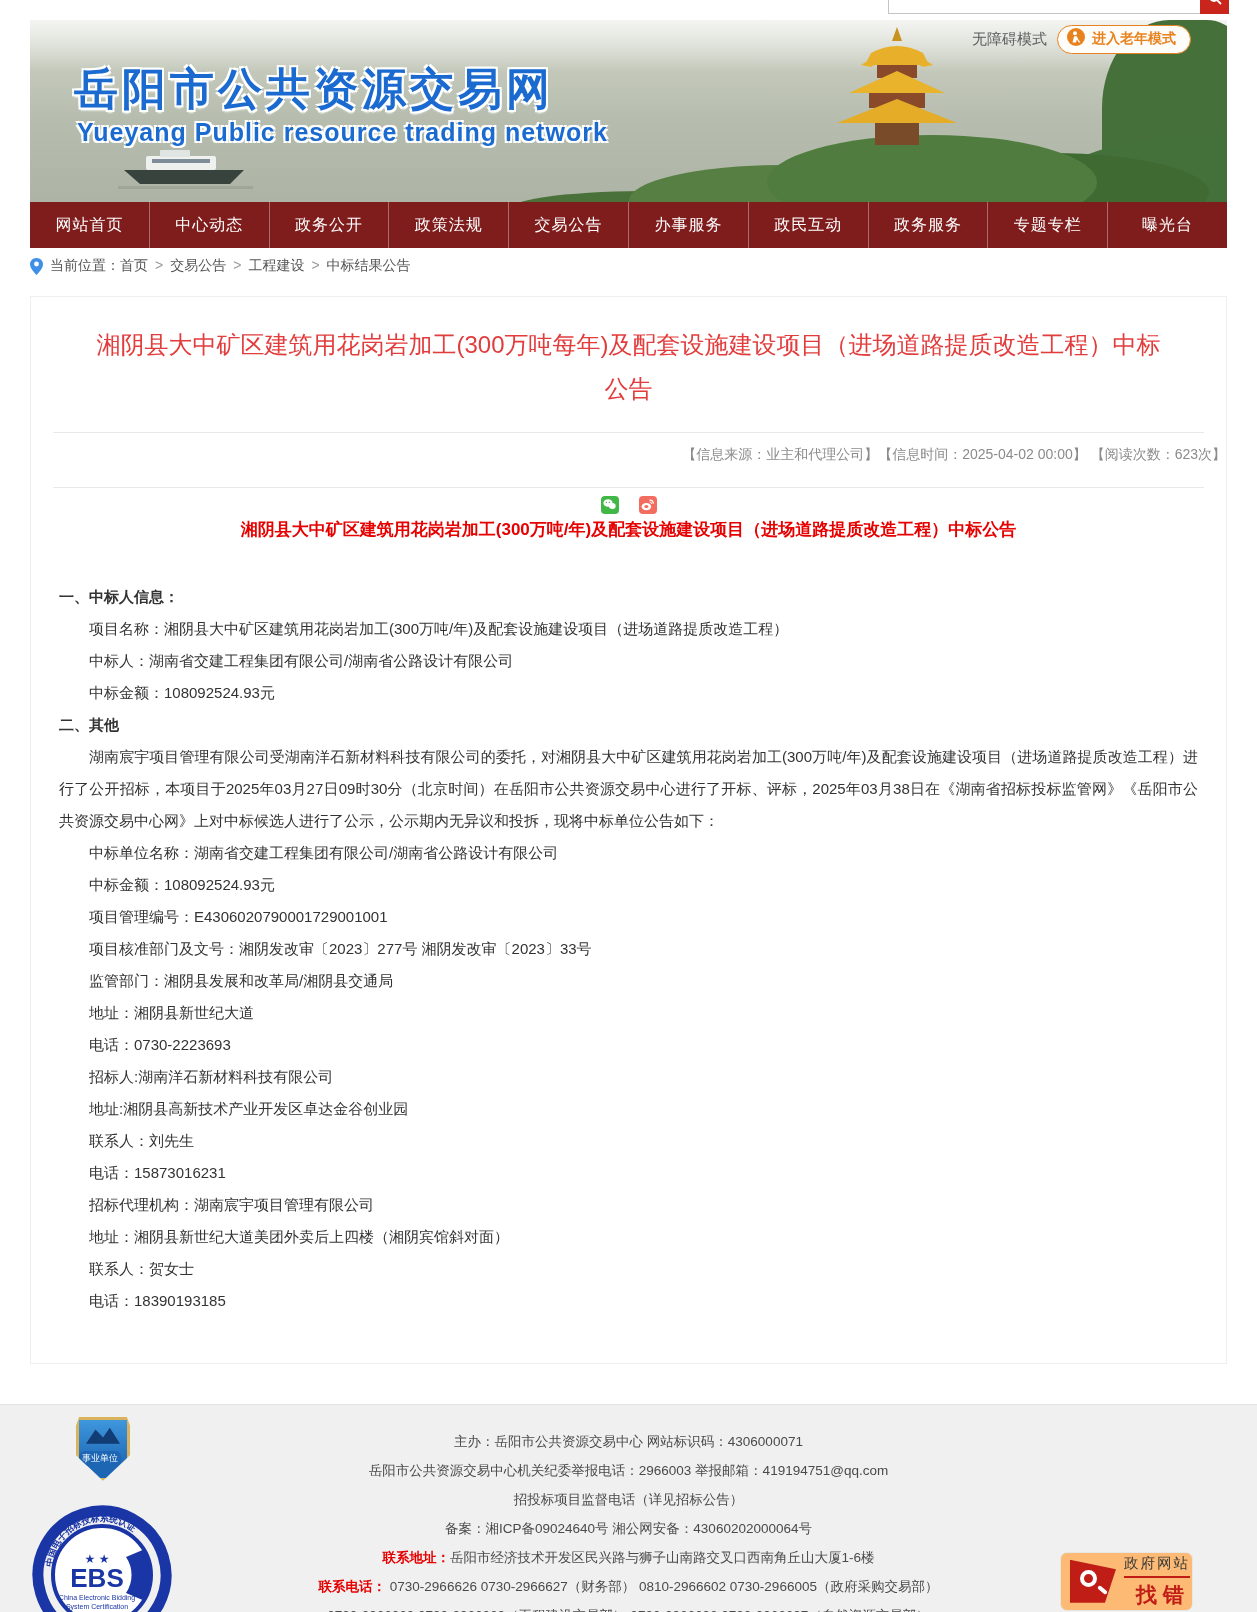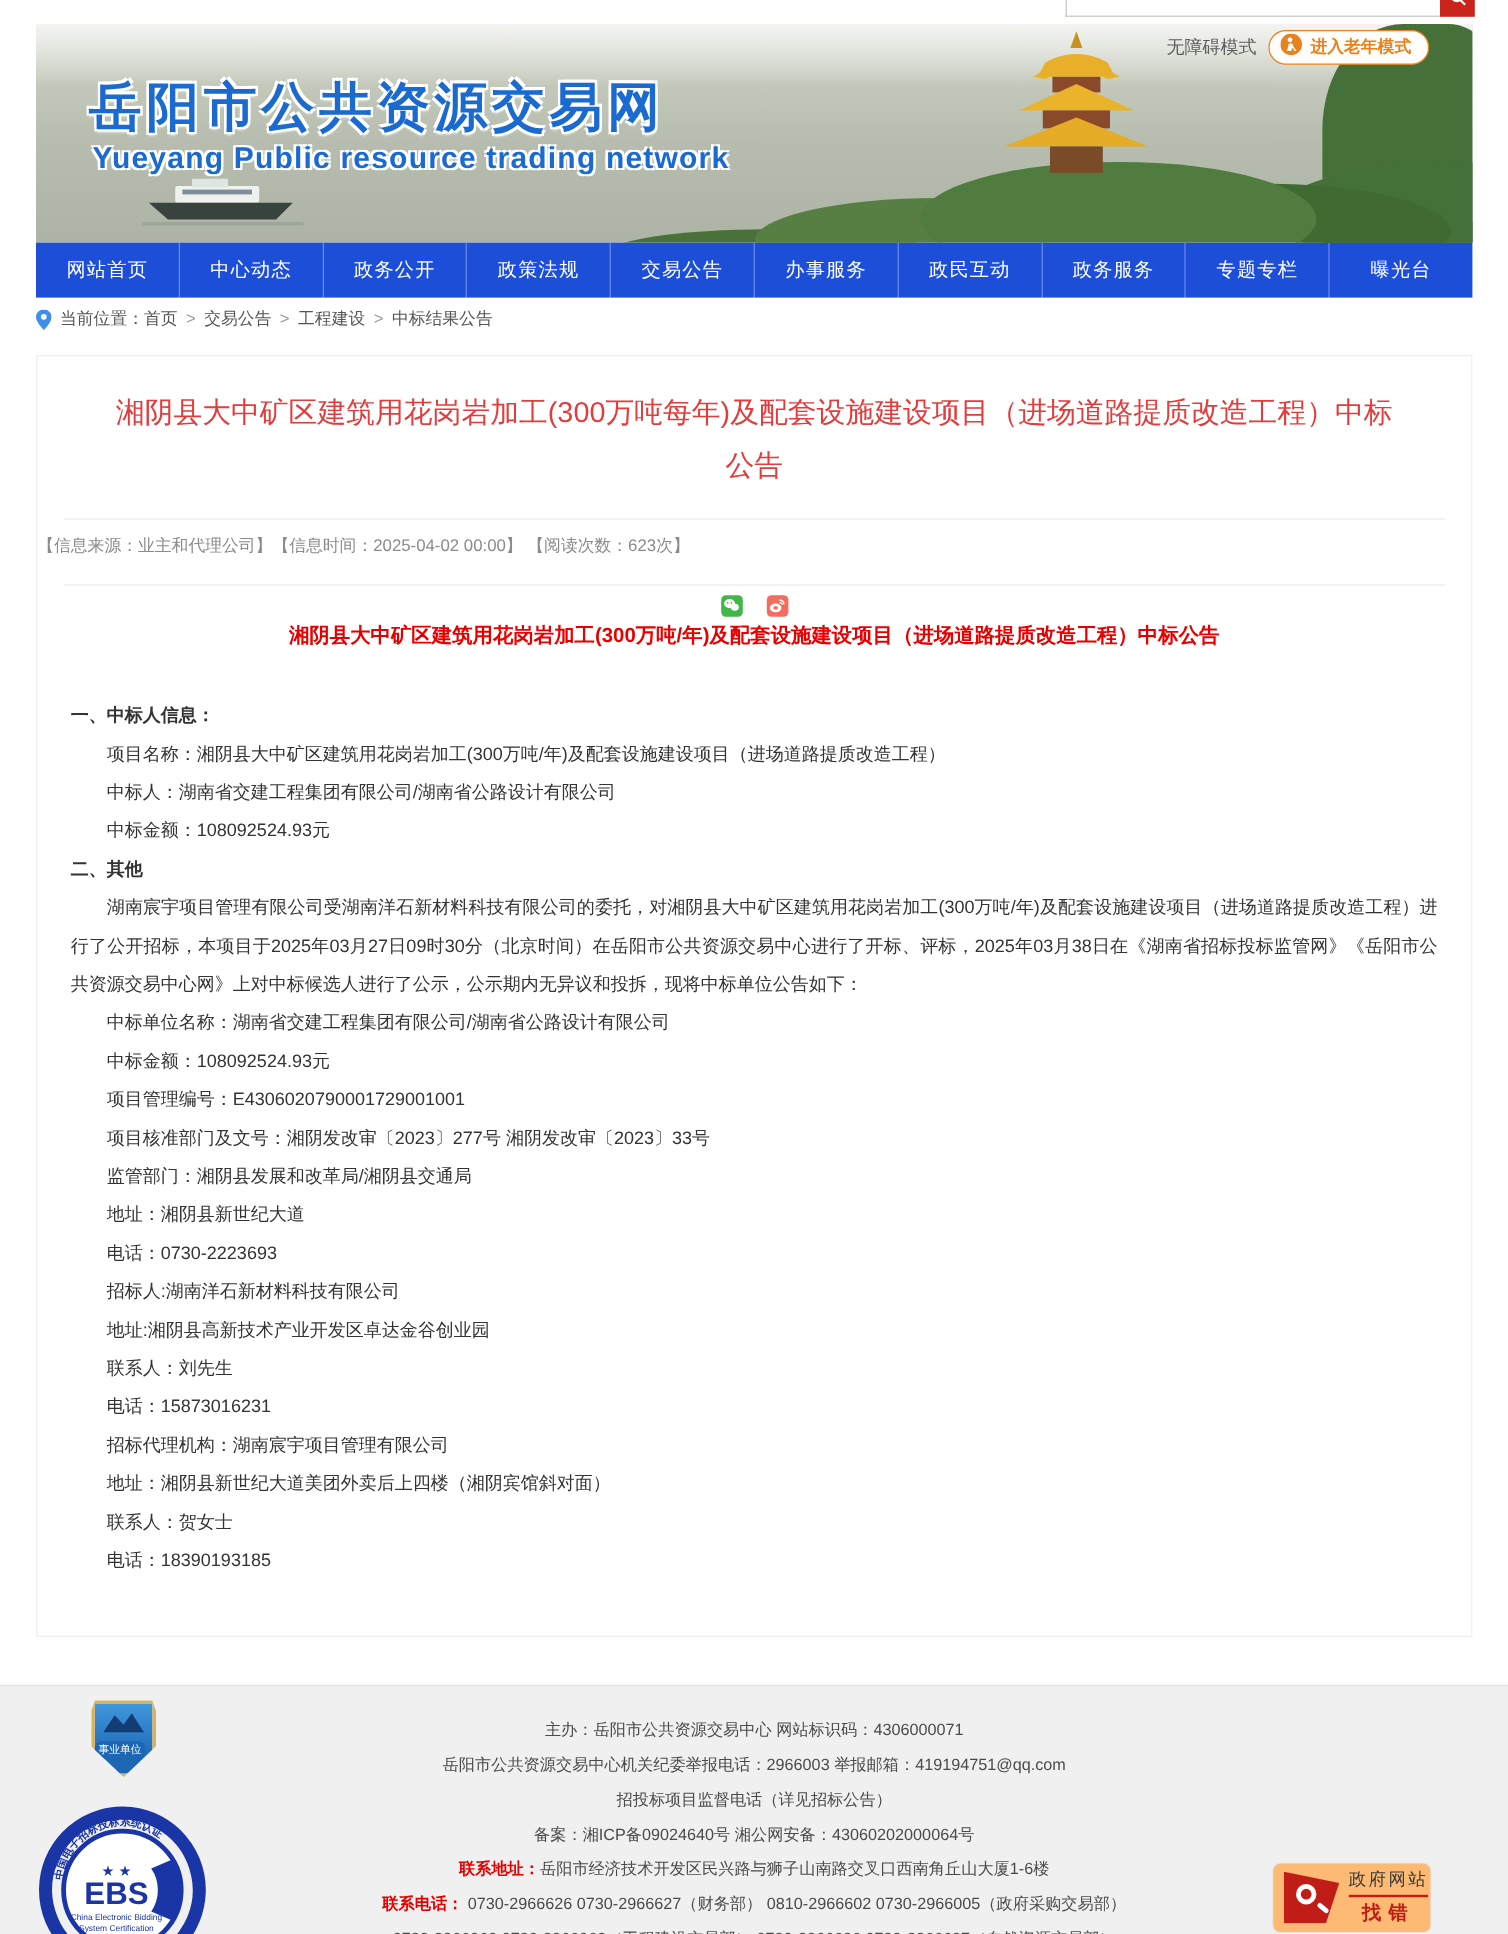--- a/index.html
+++ b/index.html
@@ -27,36 +27,36 @@
     border: 1px solid #e8821e; border-radius: 15px; color: #e8821e; font-size: 14px; font-weight: bold; cursor: pointer; font-family: Liberation Mono, monospace; }
   
   .trees-right { position:absolute; right:-25px; top:0; width:150px; height:195px; background:#46703a; border-radius:45% 30% 0 0;
     box-shadow: inset -20px -30px 0 0 #3c6231; }
   .trees-mid { position:absolute; right:130px; bottom:-28px; width:330px; height:95px; background:#507c40; border-radius:50%;
     box-shadow: -150px 18px 0 -12px #577f44, -290px 30px 0 -26px #4b713b, 120px 10px 0 -8px #3f6b33, 290px -4px 0 -4px #44703a; }
   .pagoda { position:absolute; right:248px; bottom:50px; }
   .boat { position:absolute; left:88px; bottom:8px; }
 
   
-  .nav { margin: 0 30px; height: 46px; background: #1d4ed8; display: flex; }
+  .nav { margin: 0 30px; height: 46px; background: #7f1d1d; display: flex; }
   .nav-item { flex: 1; display: flex; align-items: center; justify-content: center; color: #fff; font-size: 16px;
     letter-spacing: 1px; text-decoration: none; border-left: 1px solid rgba(255,255,255,.35); cursor: pointer; }
   .nav-item:first-child { border-left: none; }
 
   
   .breadcrumb { margin: 0 30px; height: 36px; display: flex; align-items: center; font-size: 14px; color: #555; }
   .pin { margin-right: 7px; display:flex; }
   .crumb { color: #555; text-decoration: none; cursor: pointer; }
   .crumb:not(:first-child)::before { content: ">"; color: #999; margin: 0 7px; }
 
   
   .content { margin: 12px 30px 0; background: #fff; border: 1px solid #efefef; padding-bottom: 46px; }
   .article-title { padding: 26px 55px 10px; text-align: center; font-size: 24px; color: #e23c3c; line-height: 1.85; font-weight: 400; }
   .rule { border: none; border-top: 1px solid #e9e9e9; margin: 10px 22px 0; }
-  .article-meta { text-align: left; color: #8b8b8b; font-size: 14px; padding: 13px 0; }
+  .article-meta { text-align: right; color: #8b8b8b; font-size: 14px; padding: 13px 0; }
   .share-row { display: flex; justify-content: center; gap: 20px; margin-top: 8px; height: 18px; }
   .share-icon { width: 18px; height: 18px; border-radius: 4px; display: flex; align-items: center; justify-content: center; cursor: pointer; }
   .share-wechat { background: #41b748; }
   .share-weibo { background: #f26d5f; }
   .article-subtitle { text-align: center; color: #e60000; font-size: 17px; font-weight: bold; margin-top: 4px; padding: 0 40px; }
   .article-body { padding: 40px 28px 0; font-size: 15px; color: #333; }
   .body-line { line-height: 32px; }
   .heading { font-weight: bold; }
   .line { text-indent: 2em; }
   .para { text-indent: 2em; text-align: justify; }
@@ -75,21 +75,21 @@
   
   .ebs { position: absolute; left: 26px; top: 92px; width: 152px; text-align: center; }
   
   .find-error { position: absolute; right: 64px; top: 147px; width: 133px; height: 59px; background: #fdba74; border: 1px solid #e7e7e7;
     border-radius: 7px; display: flex; align-items: center; cursor: pointer; }
   .fe-flag { position: relative; width: 46px; height: 43px; margin-left: 9px; background: #c01d17; clip-path: polygon(0 0, 100% 22%, 76% 100%, 0 100%); }
   .fe-ring { position: absolute; left: 10px; top: 10px; width: 17px; height: 17px; border: 4px solid #fff; border-radius: 50%; }
   .fe-handle { position: absolute; left: 27px; top: 28px; width: 11px; height: 4px; background: #fff; transform: rotate(40deg); border-radius: 2px; }
   .fe-text { margin-left: 8px; text-align: center; }
   .fe-top { font-size: 14.5px; color: #3a3a3a; letter-spacing: 2px; border-bottom: 2px solid #c01d17; padding-bottom: 3px; }
-  .fe-bottom { font-size: 16px; color: #c01d17; font-weight: bold; letter-spacing: 6px; margin-top: 3px; }
+  .fe-bottom { font-size: 21px; color: #c01d17; font-weight: bold; letter-spacing: 6px; margin-top: 3px; text-align: right; }
 </style>
 </head>
 <body>
 
 <div class="topbar">
   <div class="search-wrap">
     <input class="search-input" placeholder="" style="">
     <button class="search-btn">
       <span>
         <svg width="14" height="14" viewBox="0 0 14 14">

